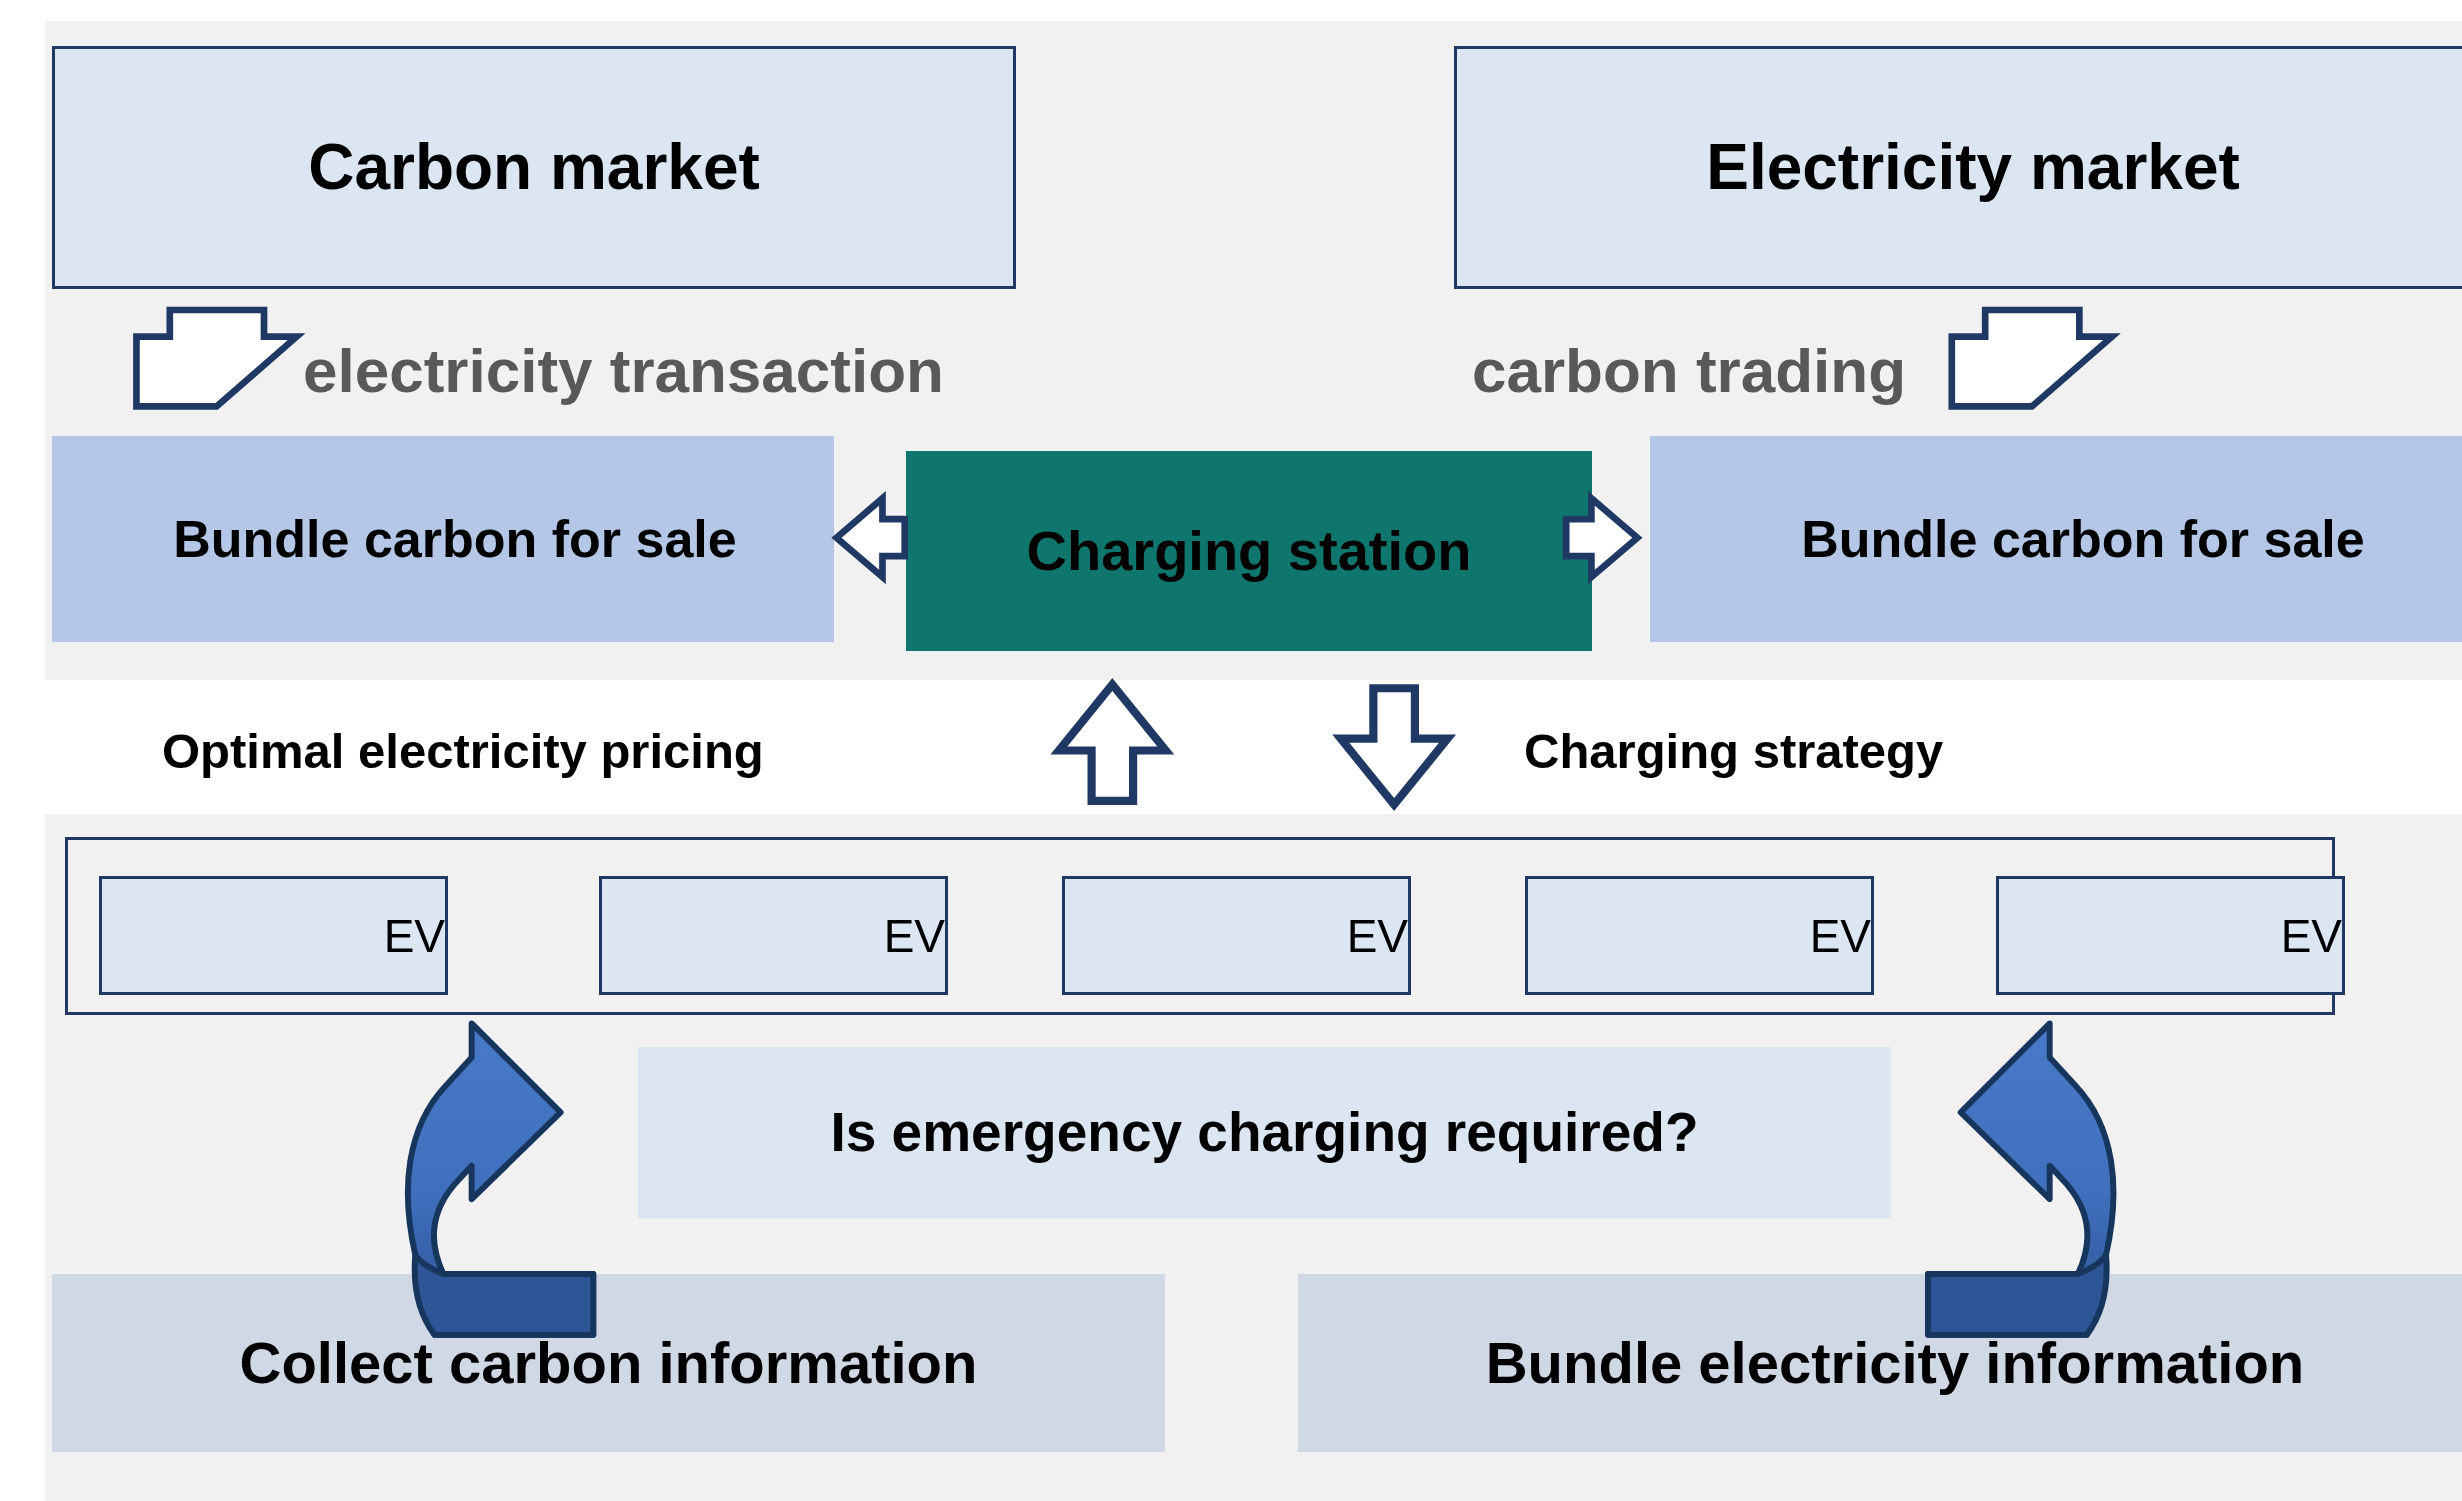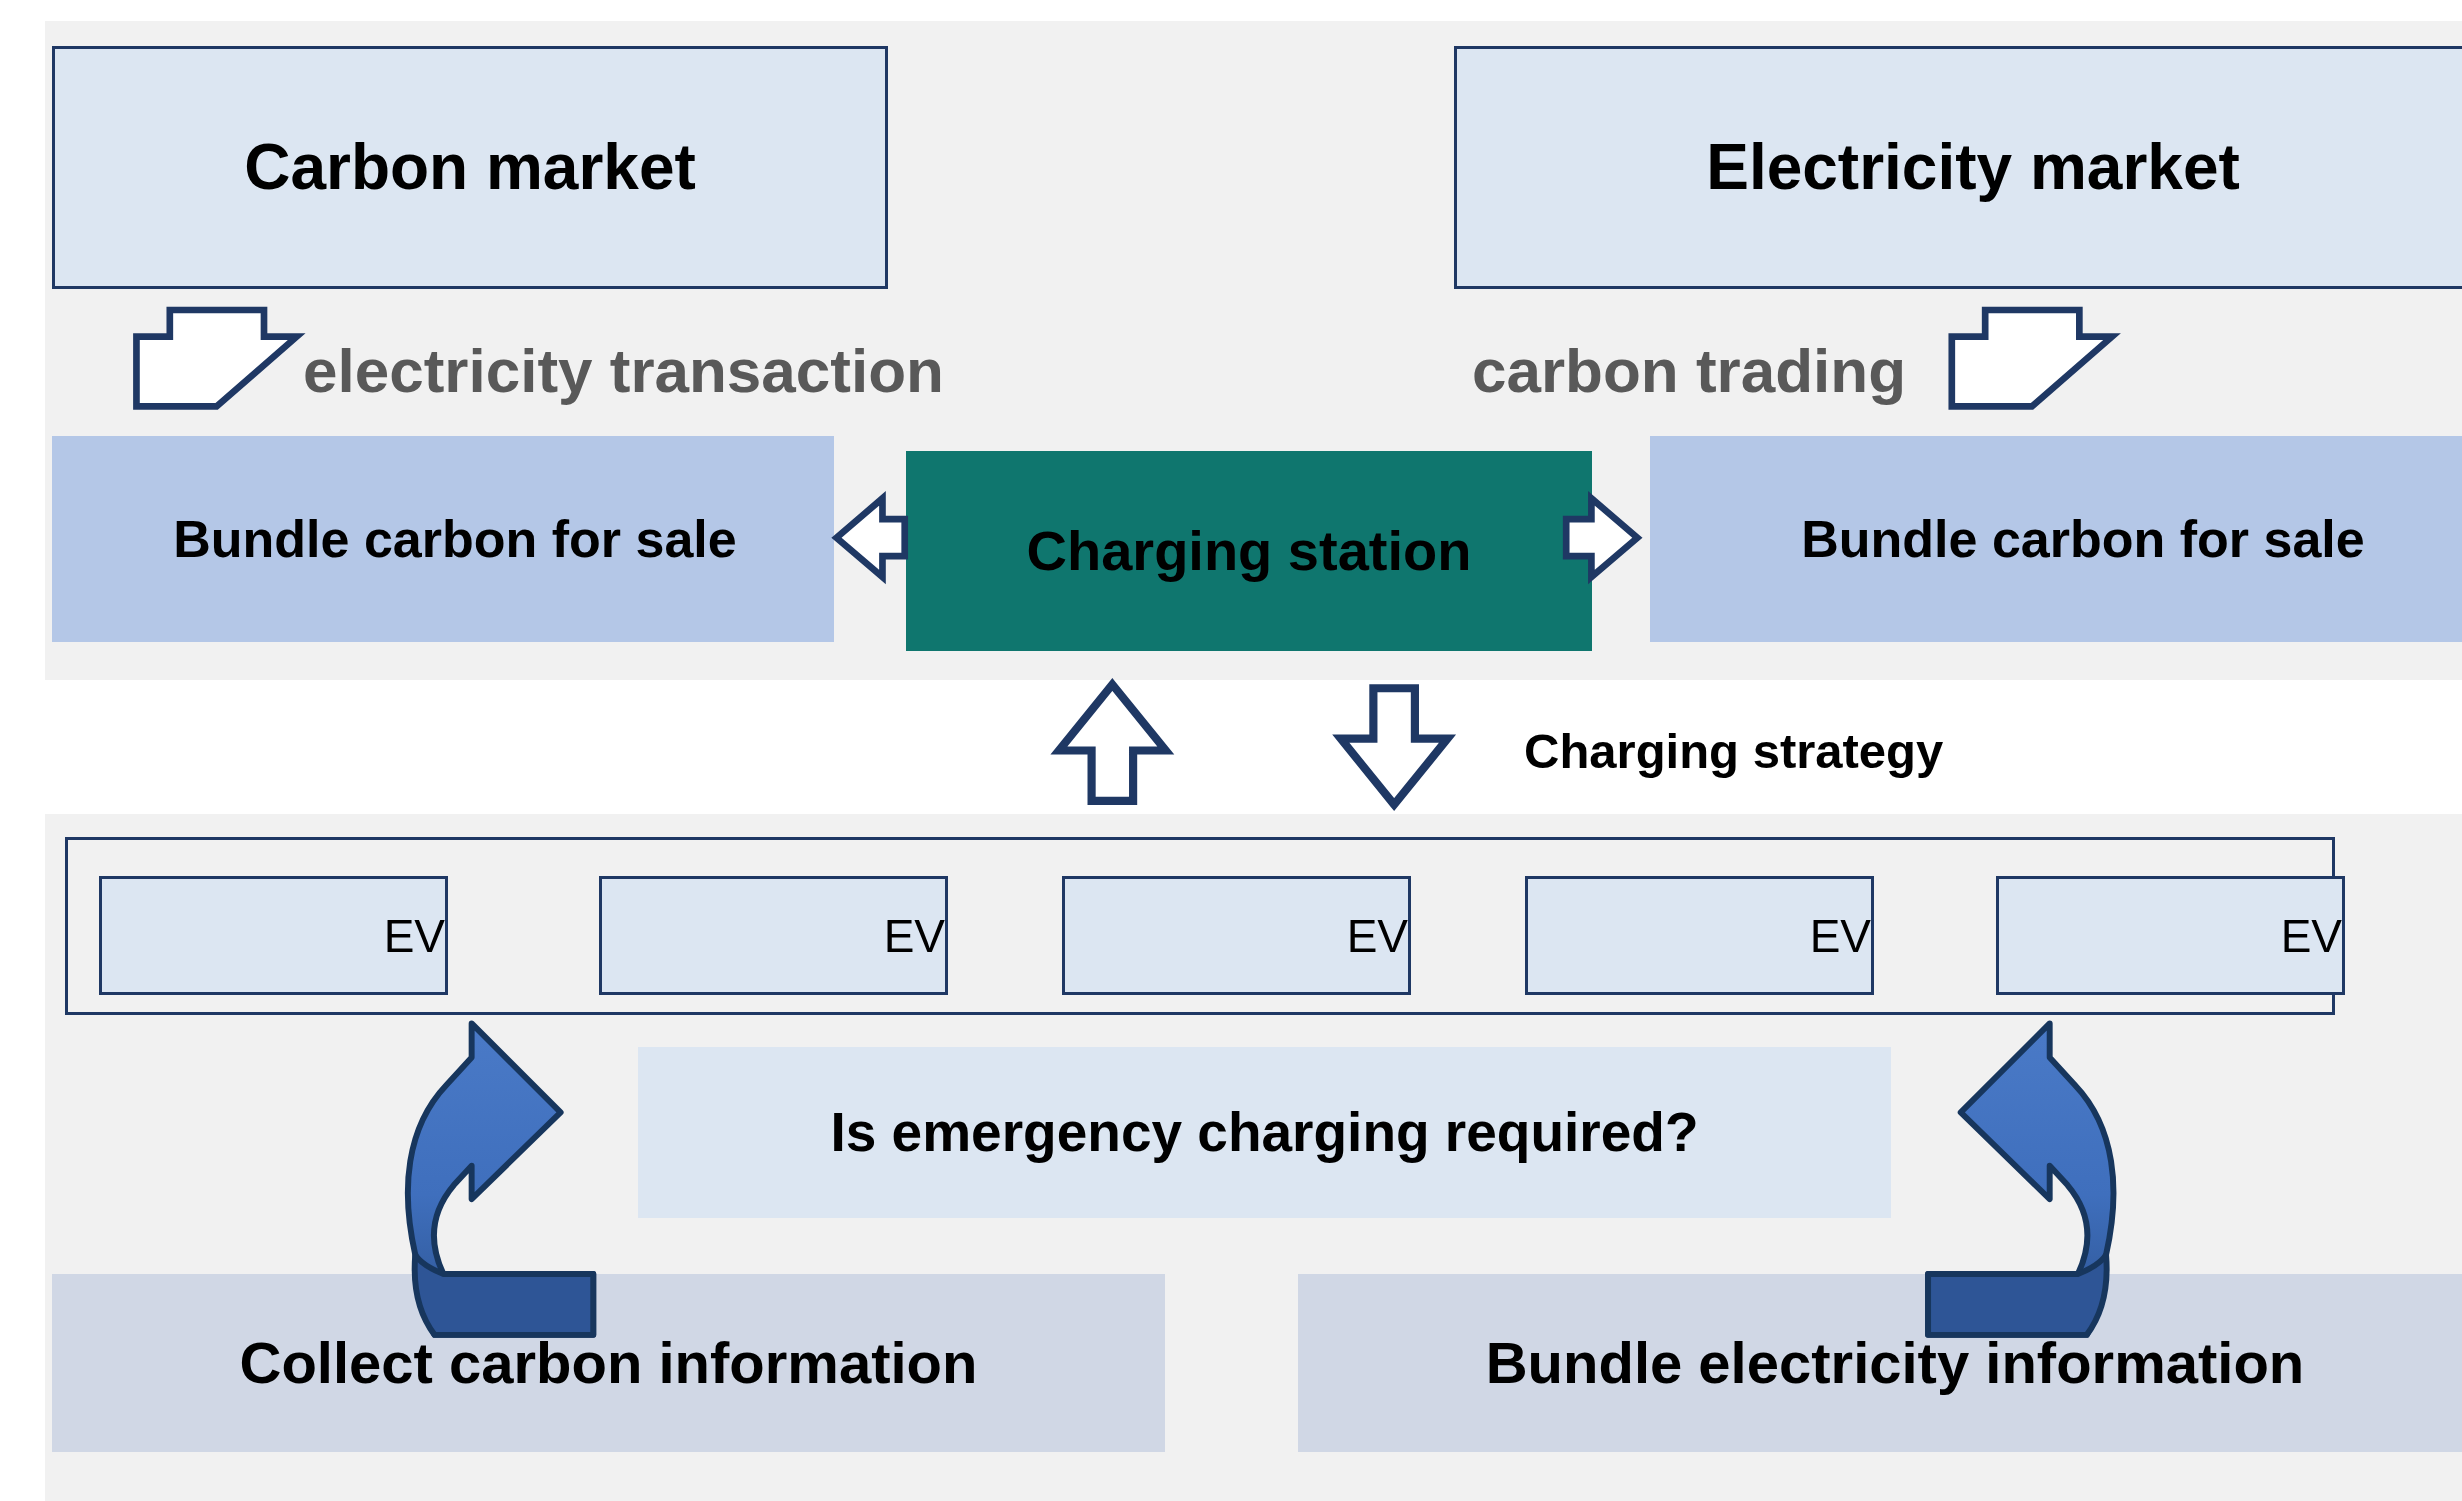--- a/index.html
+++ b/index.html
@@ -41,21 +41,21 @@
     line-height: 1.05;
     white-space: nowrap;
   }
 
   
   .market-box {
     background: #dce6f2;
     border: 3.7px solid #1f3864;
     font-size: 64px;
   }
-  #box-carbon-market      { left: 52px;  top: 46px;  width: 836px; height: 243px; justify-content: center; }
+  #box-carbon-market      { left: 52px;  top: 46px;  width: 964px; height: 243px; justify-content: center; }
   #box-electricity-market { left: 1454px; top: 46px;  width: 1038px; height: 243px; }
 
   
   .bundle-box {
     background: #b4c7e7;
     font-size: 52px;
     padding-left: 24px;
   }
   #box-bundle-left  { left: 52px;  top: 436px; width: 782px; height: 206px; }
   #box-bundle-right { left: 1650px; top: 436px; width: 842px; height: 206px; }
@@ -170,20 +170,21 @@
   </div>
 
   <div class="box" id="box-charging-station">
     <span>Charging station</span>
   </div>
 
   <div class="box bundle-box" id="box-bundle-right">
     <span>Bundle carbon for sale</span>
   </div>
 
+  <div class="black-label" id="label-optimal-pricing">Optimal electricity pricing</div>
 
   <div class="black-label" id="label-charging-strategy">Charging strategy</div>
 
   <div id="ev-group">
     <div class="ev-box i0">
       <span>EV</span>
     </div>
     <div class="ev-box i1">
       <span>EV</span>
     </div>

